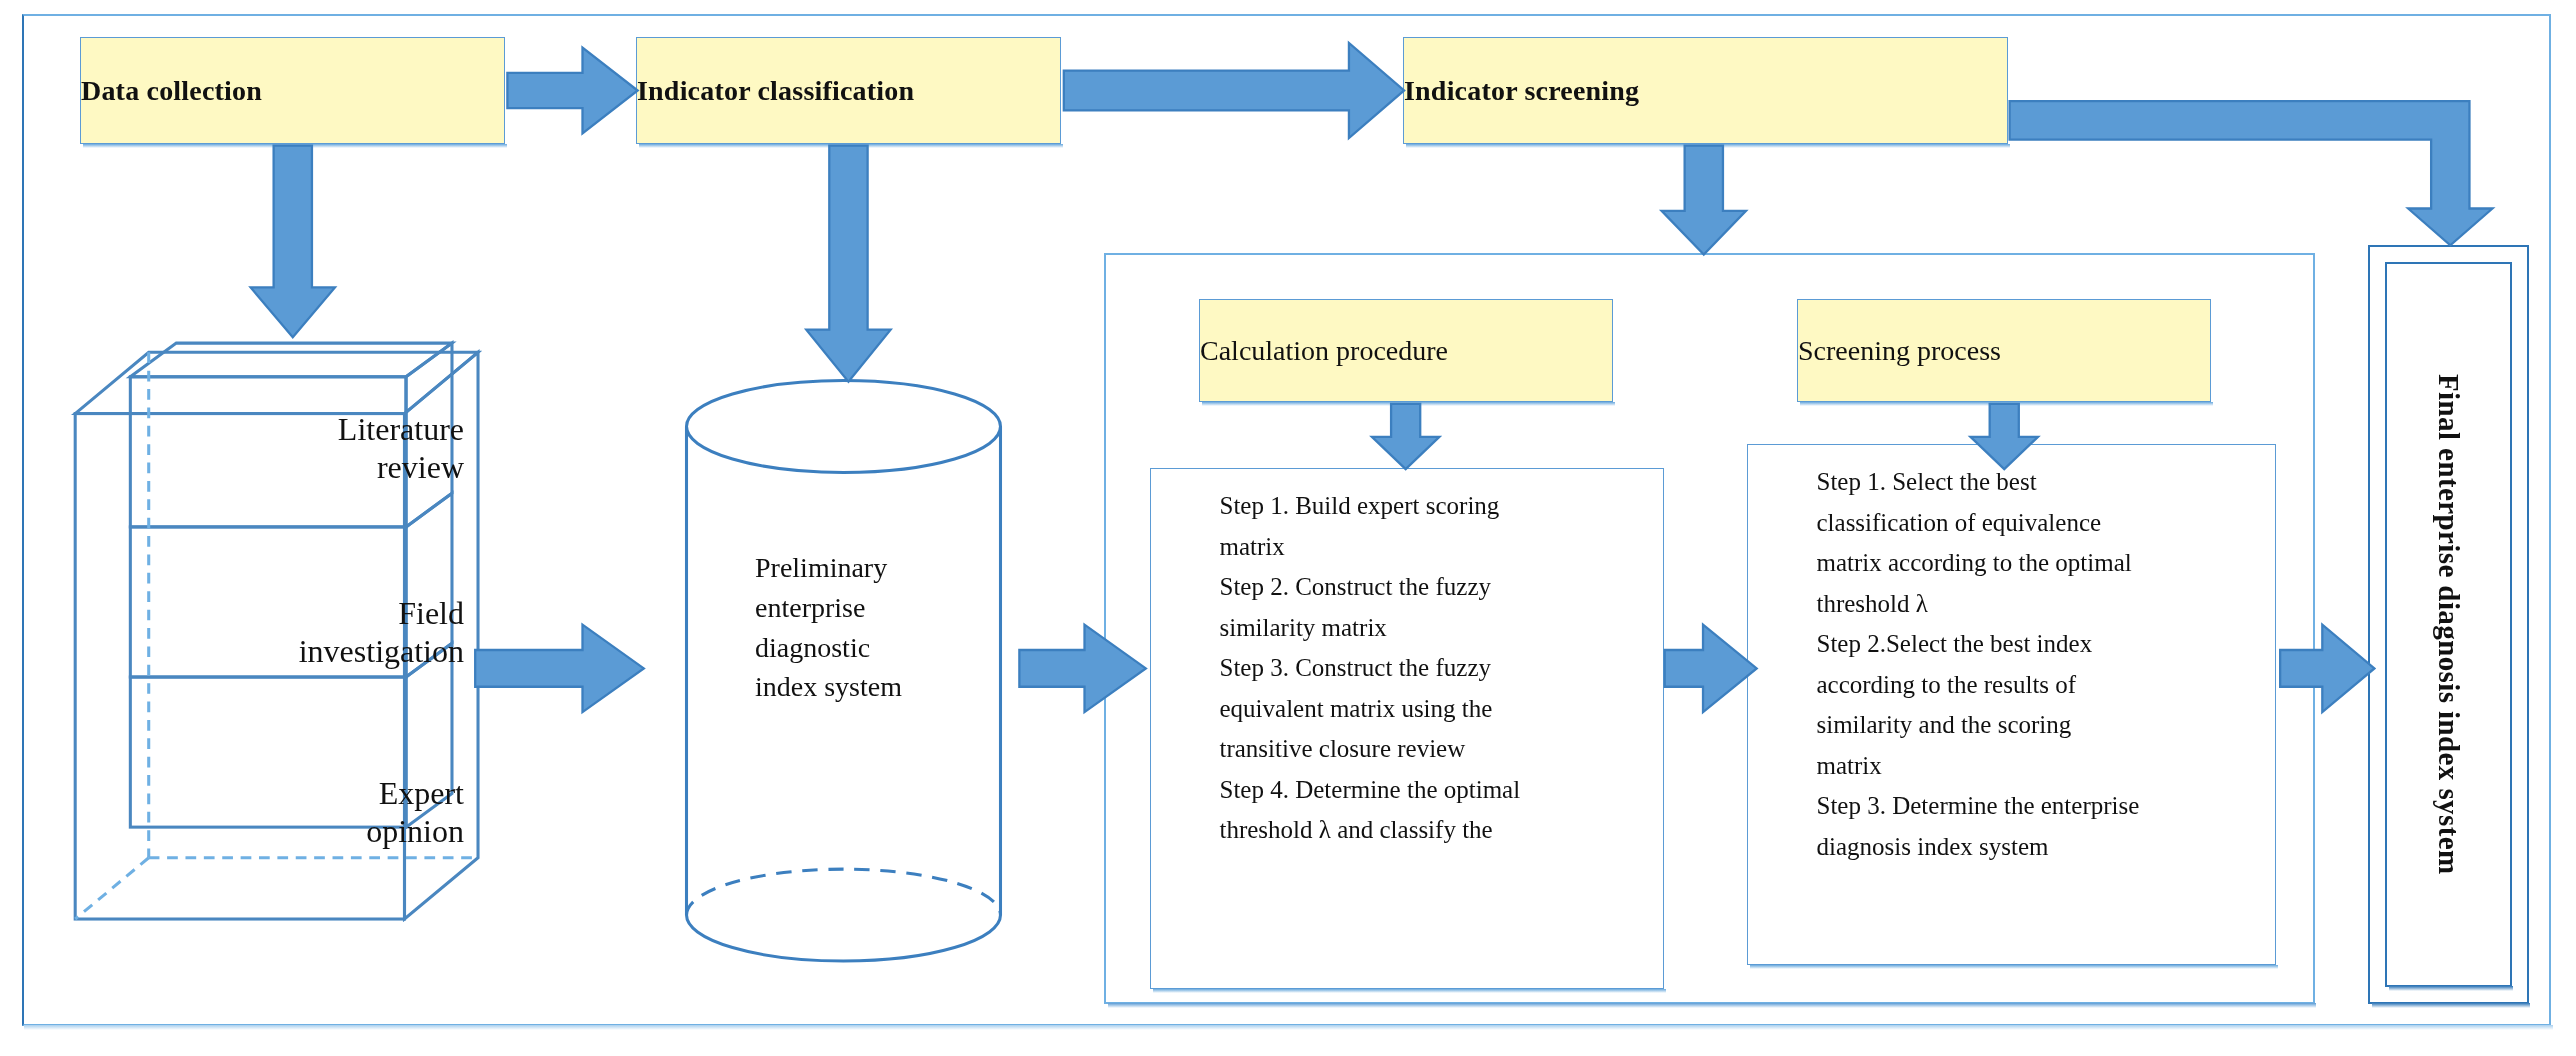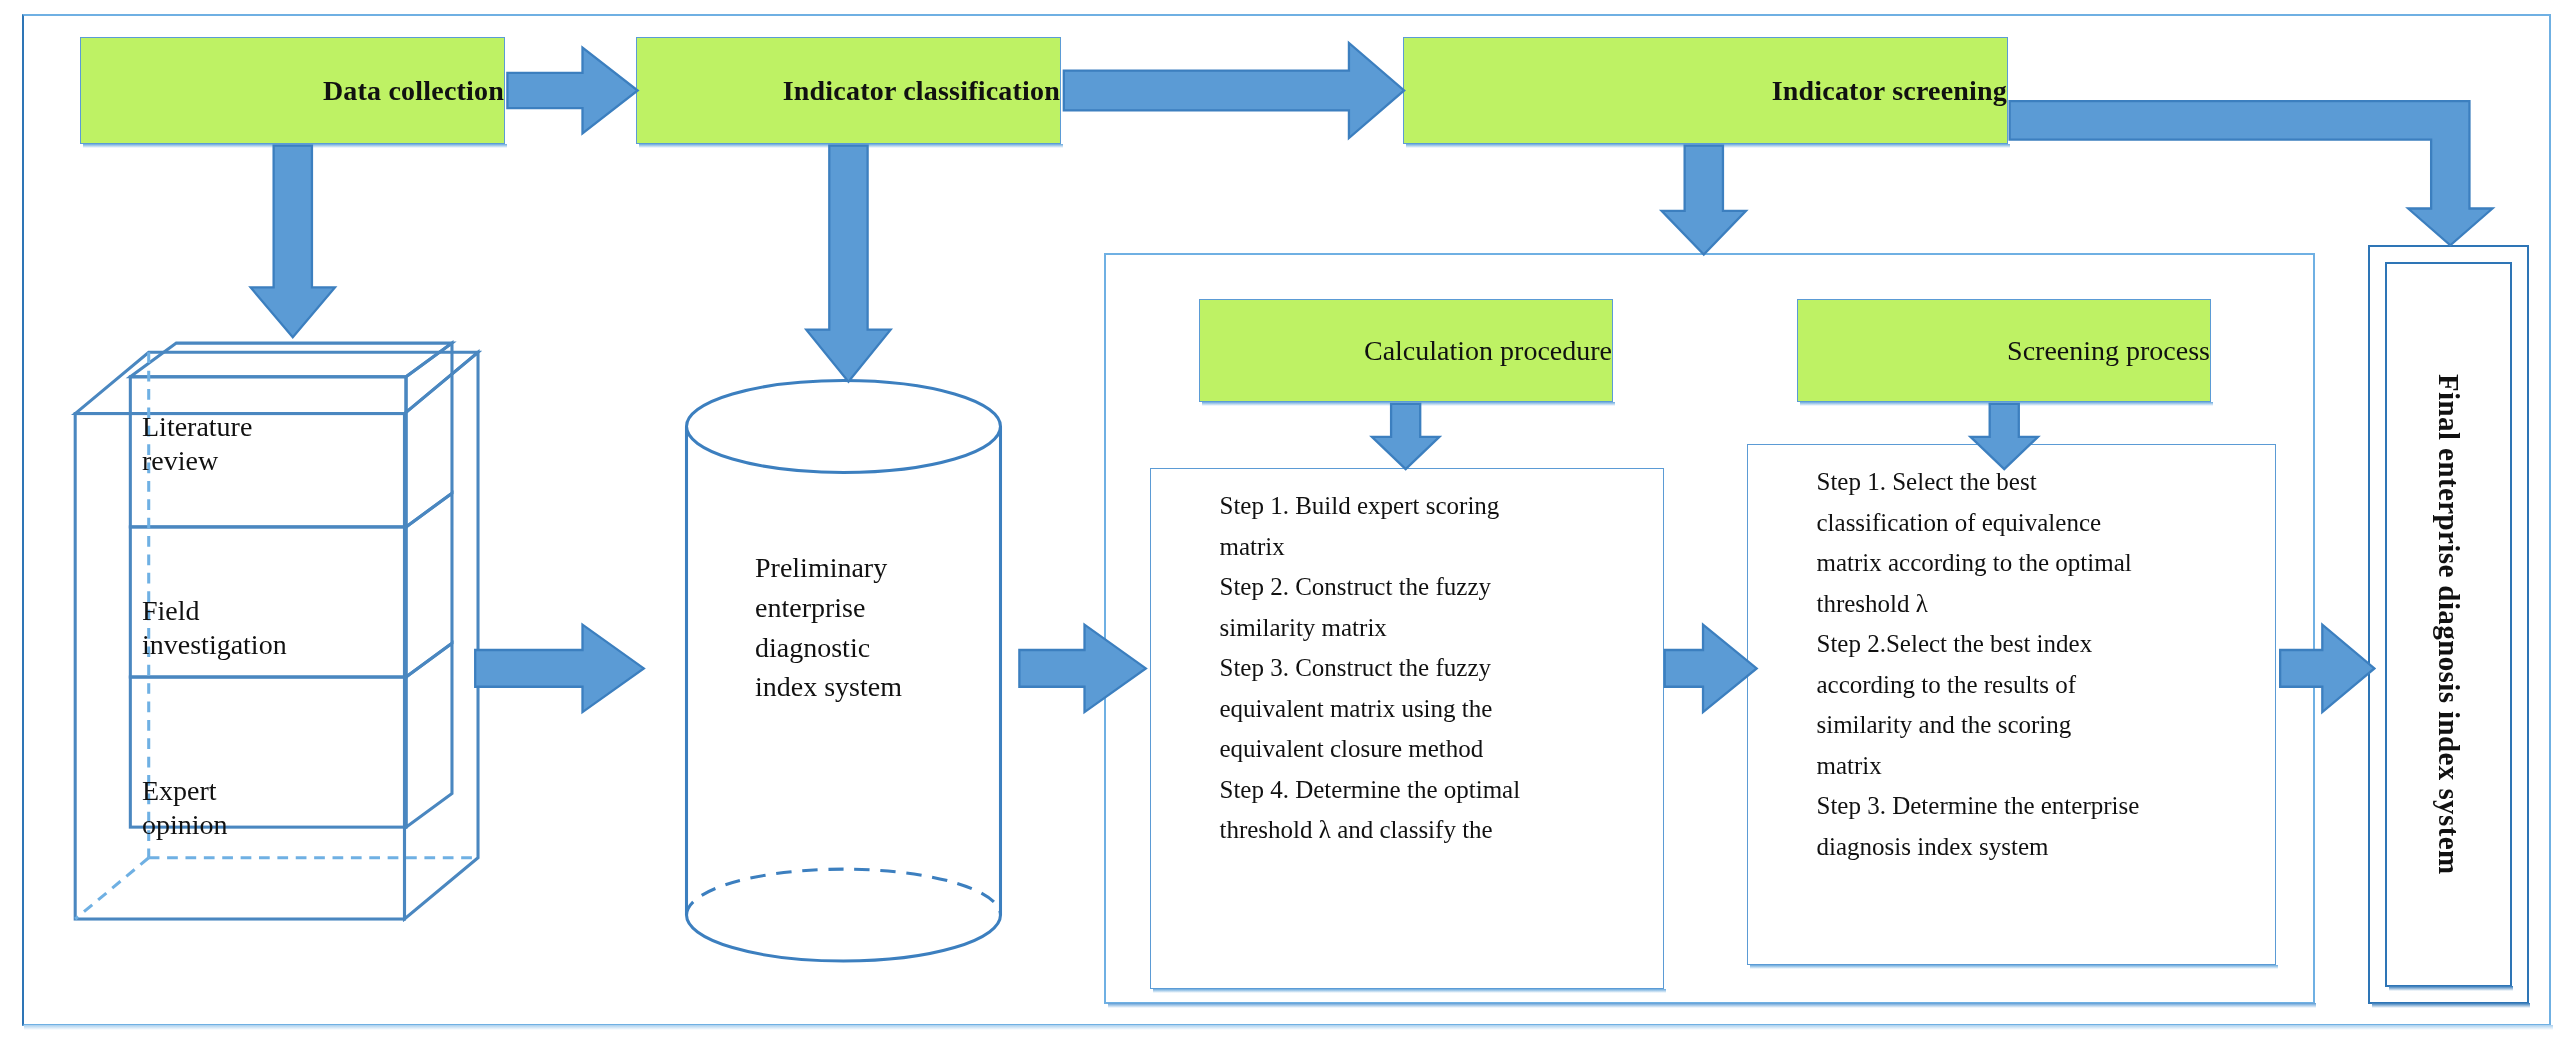--- a/index.html
+++ b/index.html
@@ -25,25 +25,25 @@
     position:absolute;
     left:24px; top:1025px;
     width:2529px; height:4.6px;
     background:linear-gradient(180deg,#a9cfee,#ffffff);
   }
 
   
   .pbox{
     position:absolute;
     box-sizing:border-box;
-    background:#bef264;
+    background:#fef9c3;
     border:1.5px solid #5B9BD5;
     display:flex;
     align-items:center;
-    justify-content:flex-end;
+    justify-content:flex-start;
     text-align:center;
   }
   .pbox::after{
     content:"";
     position:absolute;
     left:1.5px; right:-3.1px; bottom:-5.4px;
     height:4.6px;
     background:linear-gradient(180deg,#6aa9dd,#ffffff);
     pointer-events:none;
   }
@@ -153,23 +153,23 @@
     white-space:nowrap;
     letter-spacing:0.4px;
   }
 
   
   #cube-wrap{ position:absolute; left:69px; top:337px; width:429px; height:605px; }
   #cube-wrap svg{ display:block; }
   .cube-layer-text{
     position:absolute;
     width:322px;
-    text-align:left;
-    font-family:"Liberation Serif", serif;
-    font-size:28px;
+    text-align:right;
+    font-family:"Liberation Serif", serif;
+    font-size:32px;
     color:#111111;
     line-height:1.2;
   }
   #cube-t0{ left:73px; top:73px; }
   #cube-t1{ left:73px; top:257px; }
   #cube-t2{ left:73px; top:437px; }
 
   
   #cyl-wrap{ position:absolute; left:671px; top:379px; width:345px; height:605px; }
   #cyl-label{
@@ -276,21 +276,21 @@
     <span class="lbl">Screening process</span>
   </div>
 
   <div class="stepbox" id="box-calc-steps">
     <div class="line">Step 1. Build expert scoring</div>
     <div class="line">matrix</div>
     <div class="line">Step 2. Construct the fuzzy</div>
     <div class="line">similarity matrix</div>
     <div class="line">Step 3. Construct the fuzzy</div>
     <div class="line">equivalent matrix using the</div>
-    <div class="line">equivalent closure method</div>
+    <div class="line">transitive closure review</div>
     <div class="line">Step 4. Determine the optimal</div>
     <div class="line">threshold λ and classify the</div>
   </div>
 
   <div class="stepbox" id="box-screen-steps">
     <div class="line">Step 1. Select the best</div>
     <div class="line">classification of equivalence</div>
     <div class="line">matrix according to the optimal</div>
     <div class="line">threshold λ</div>
     <div class="line">Step 2.Select the best index</div>

